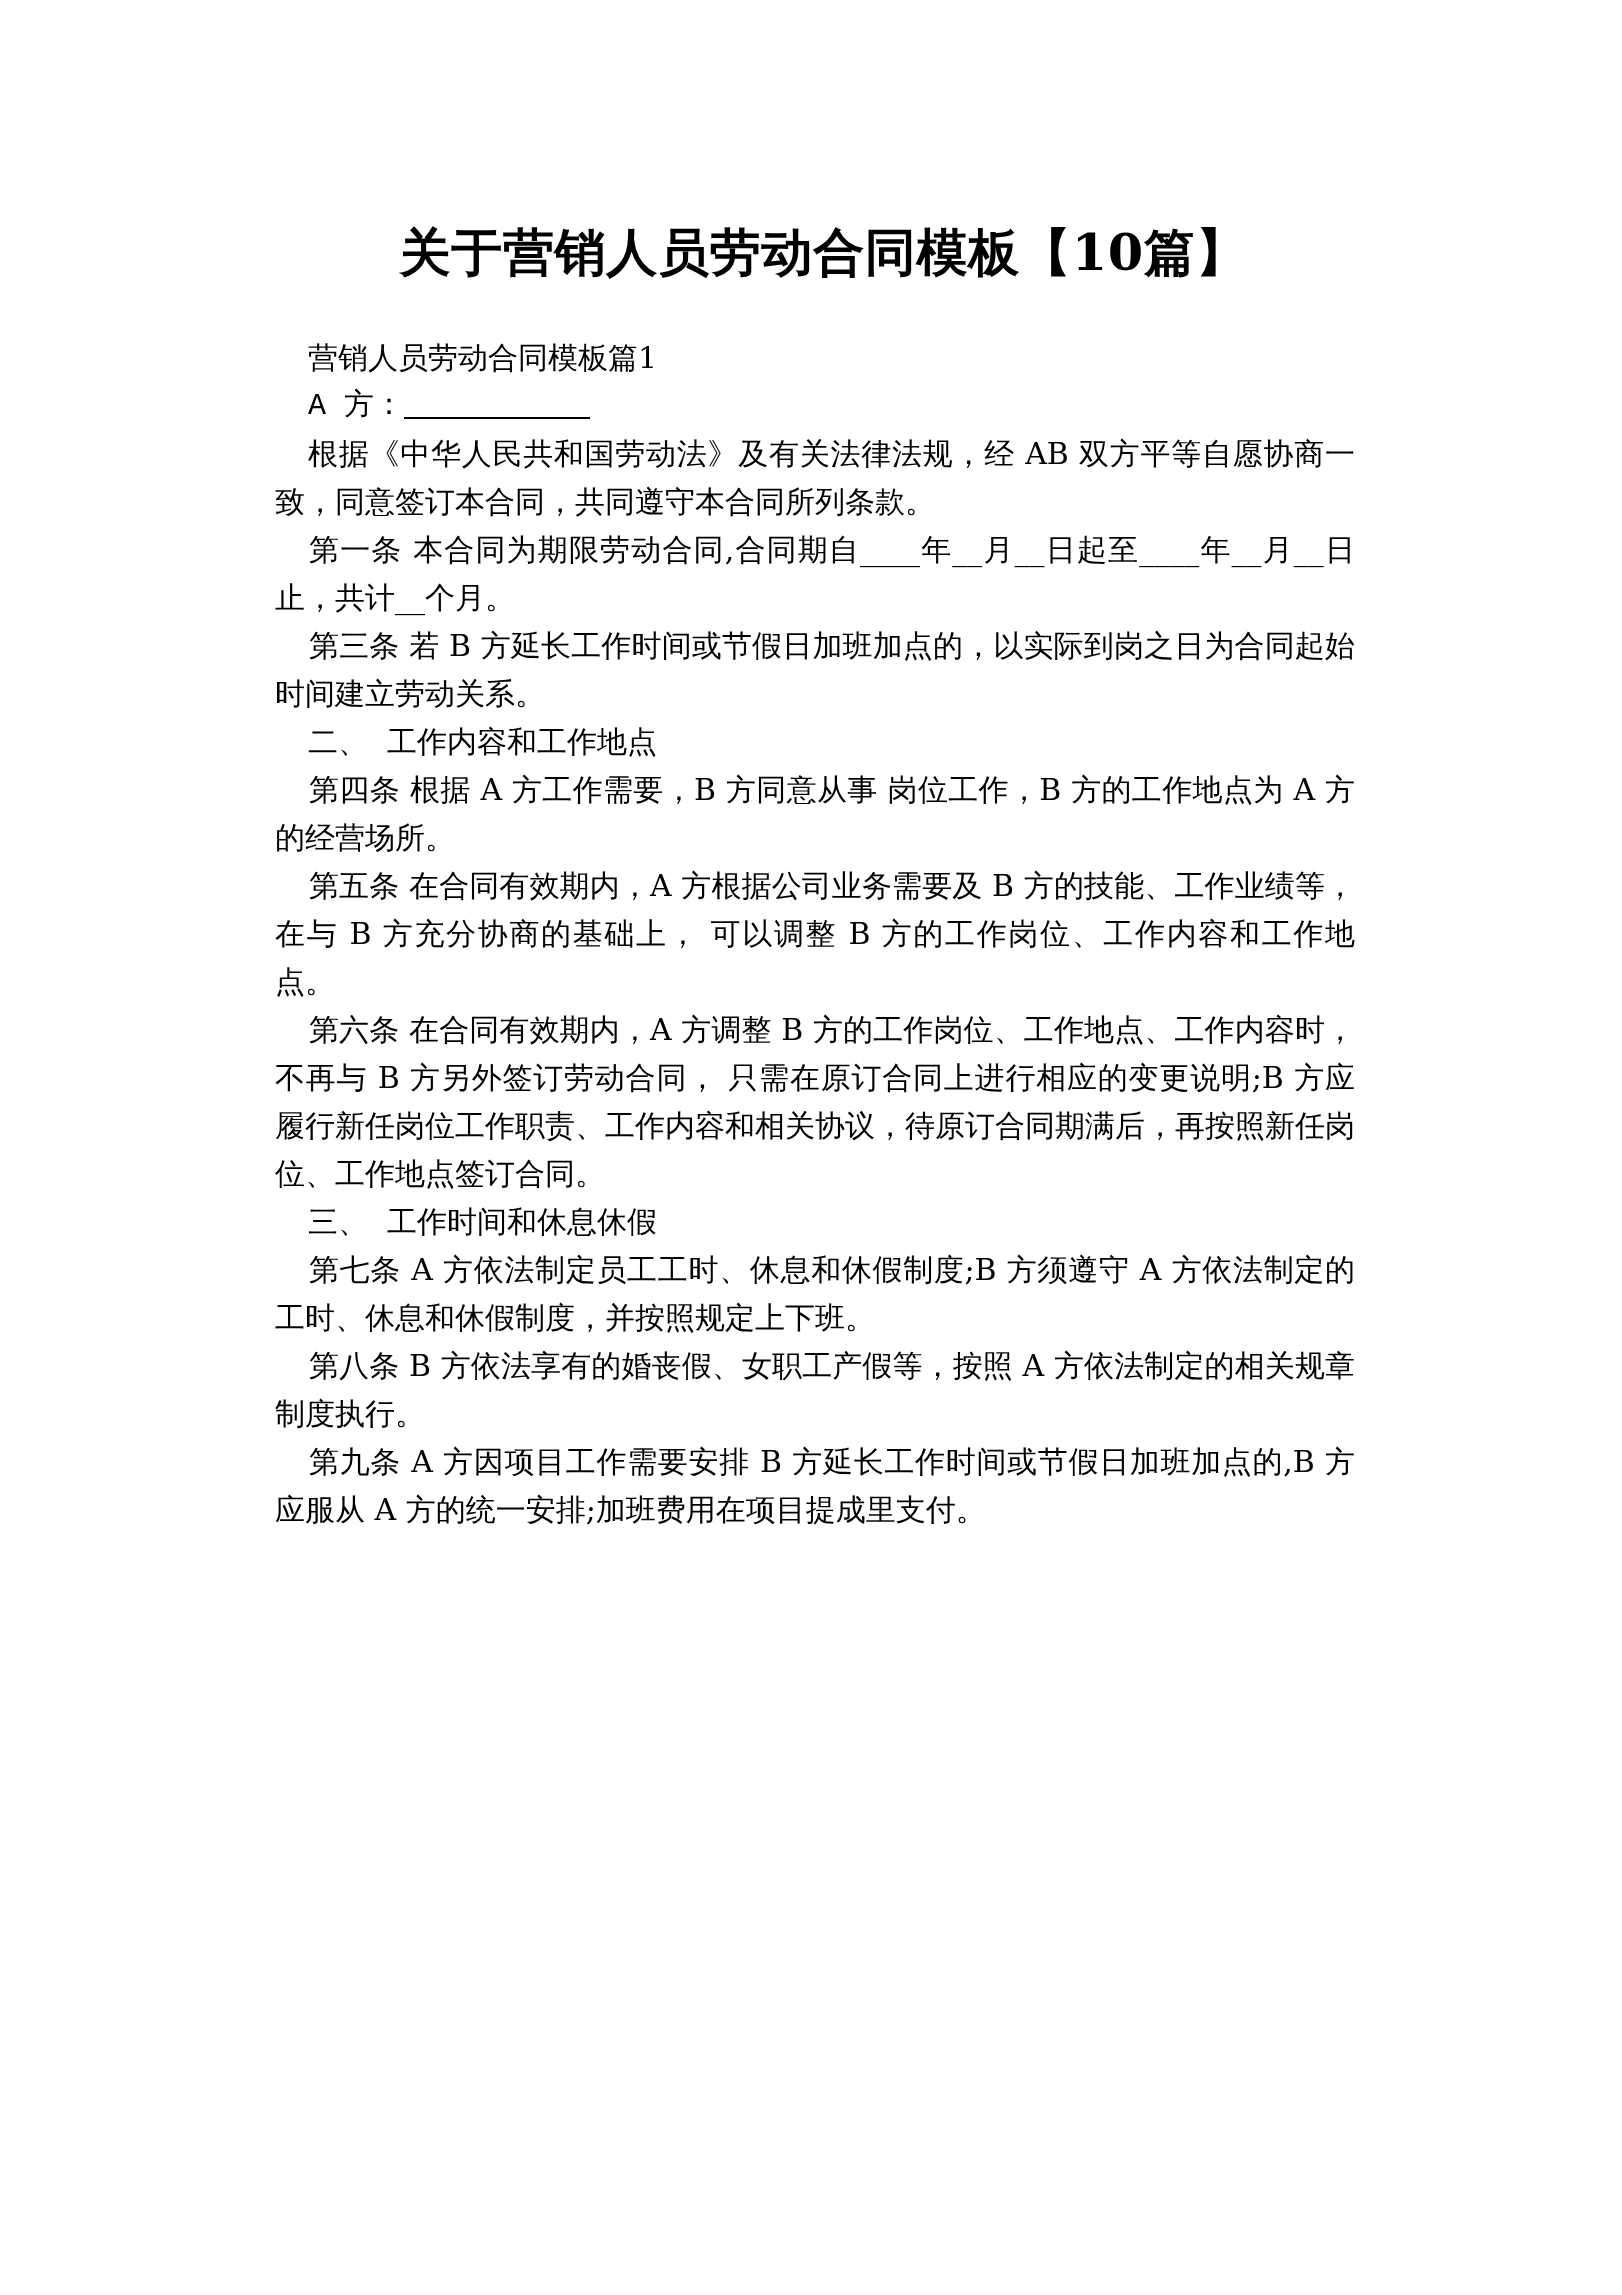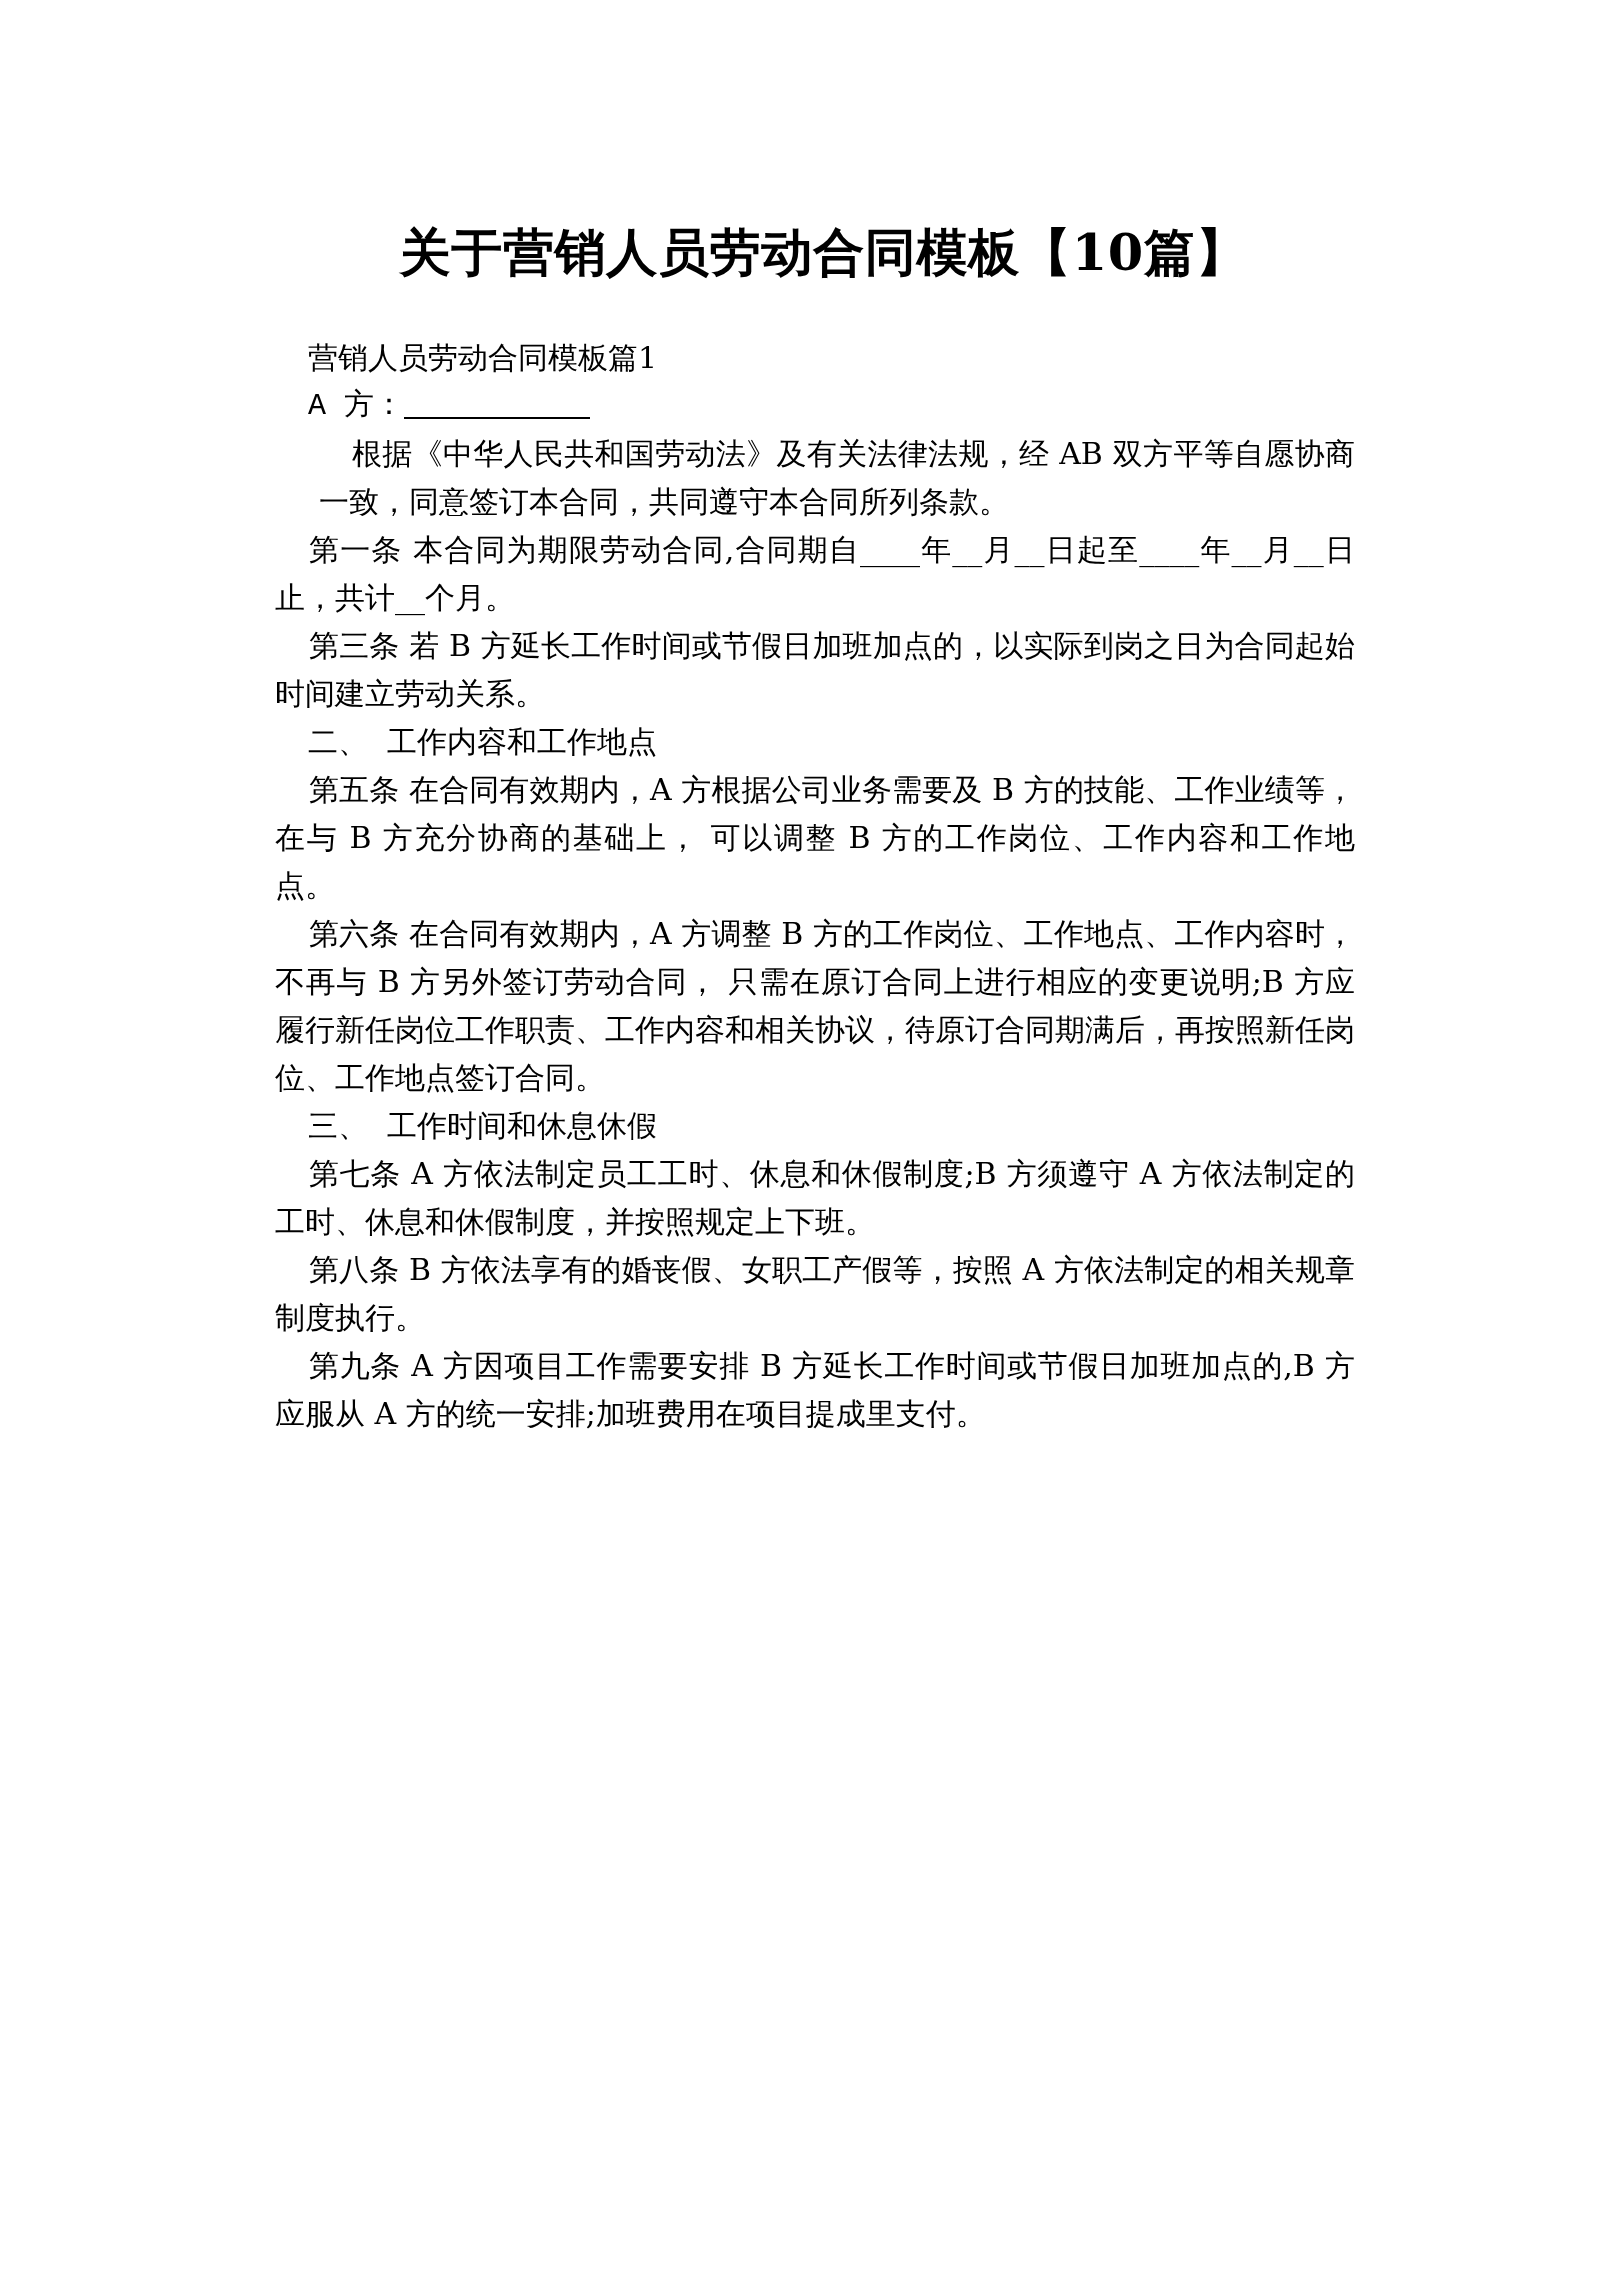--- a/index.html
+++ b/index.html
@@ -41,21 +41,20 @@
     font-size: 30px;
     line-height: 48px;
     text-align: justify;
     text-justify: inter-ideograph;
     text-indent: 0;
     margin: 0;
     word-break: break-all;
   }
   .para.indent {
     text-indent: 33px;
-    margin-left: 44px;
   }
   .para.indent2 {
     text-indent: 34px;
   }
   .section-head {
     font-size: 30px;
     line-height: 48px;
     margin: 0;
     text-indent: 33px;
     white-space: pre;
@@ -99,20 +98,21 @@
     <p class="para indent">根据《中华人民共和国劳动法》及有关法律法规，经 AB 双方平等自愿协商一致，同意签订本合同，共同遵守本合同所列条款。</p>
 
 
     <p class="para indent2">第一条 本合同为期限劳动合同,合同期自____年__月__日起至____年__月__日止，共计__个月。</p>
 
 
     <p class="para indent2">第三条 若 B 方延长工作时间或节假日加班加点的，以实际到岗之日为合同起始时间建立劳动关系。</p>
 
     <p class="section-head">二、  工作内容和工作地点</p>
 
+    <p class="para indent2">第四条 根据 A 方工作需要，B 方同意从事 岗位工作，B 方的工作地点为 A 方的经营场所。</p>
 
     <p class="para indent2">第五条 在合同有效期内，A 方根据公司业务需要及 B 方的技能、工作业绩等，在与 B 方充分协商的基础上， 可以调整 B 方的工作岗位、工作内容和工作地点。</p>
 
     <p class="para indent2">第六条 在合同有效期内，A 方调整 B 方的工作岗位、工作地点、工作内容时，不再与 B 方另外签订劳动合同， 只需在原订合同上进行相应的变更说明;B 方应履行新任岗位工作职责、工作内容和相关协议，待原订合同期满后，再按照新任岗位、工作地点签订合同。</p>
 
     <p class="section-head">三、  工作时间和休息休假</p>
 
     <p class="para indent2">第七条 A 方依法制定员工工时、休息和休假制度;B 方须遵守 A 方依法制定的工时、休息和休假制度，并按照规定上下班。</p>
 
     <p class="para indent2">第八条 B 方依法享有的婚丧假、女职工产假等，按照 A 方依法制定的相关规章制度执行。</p>

